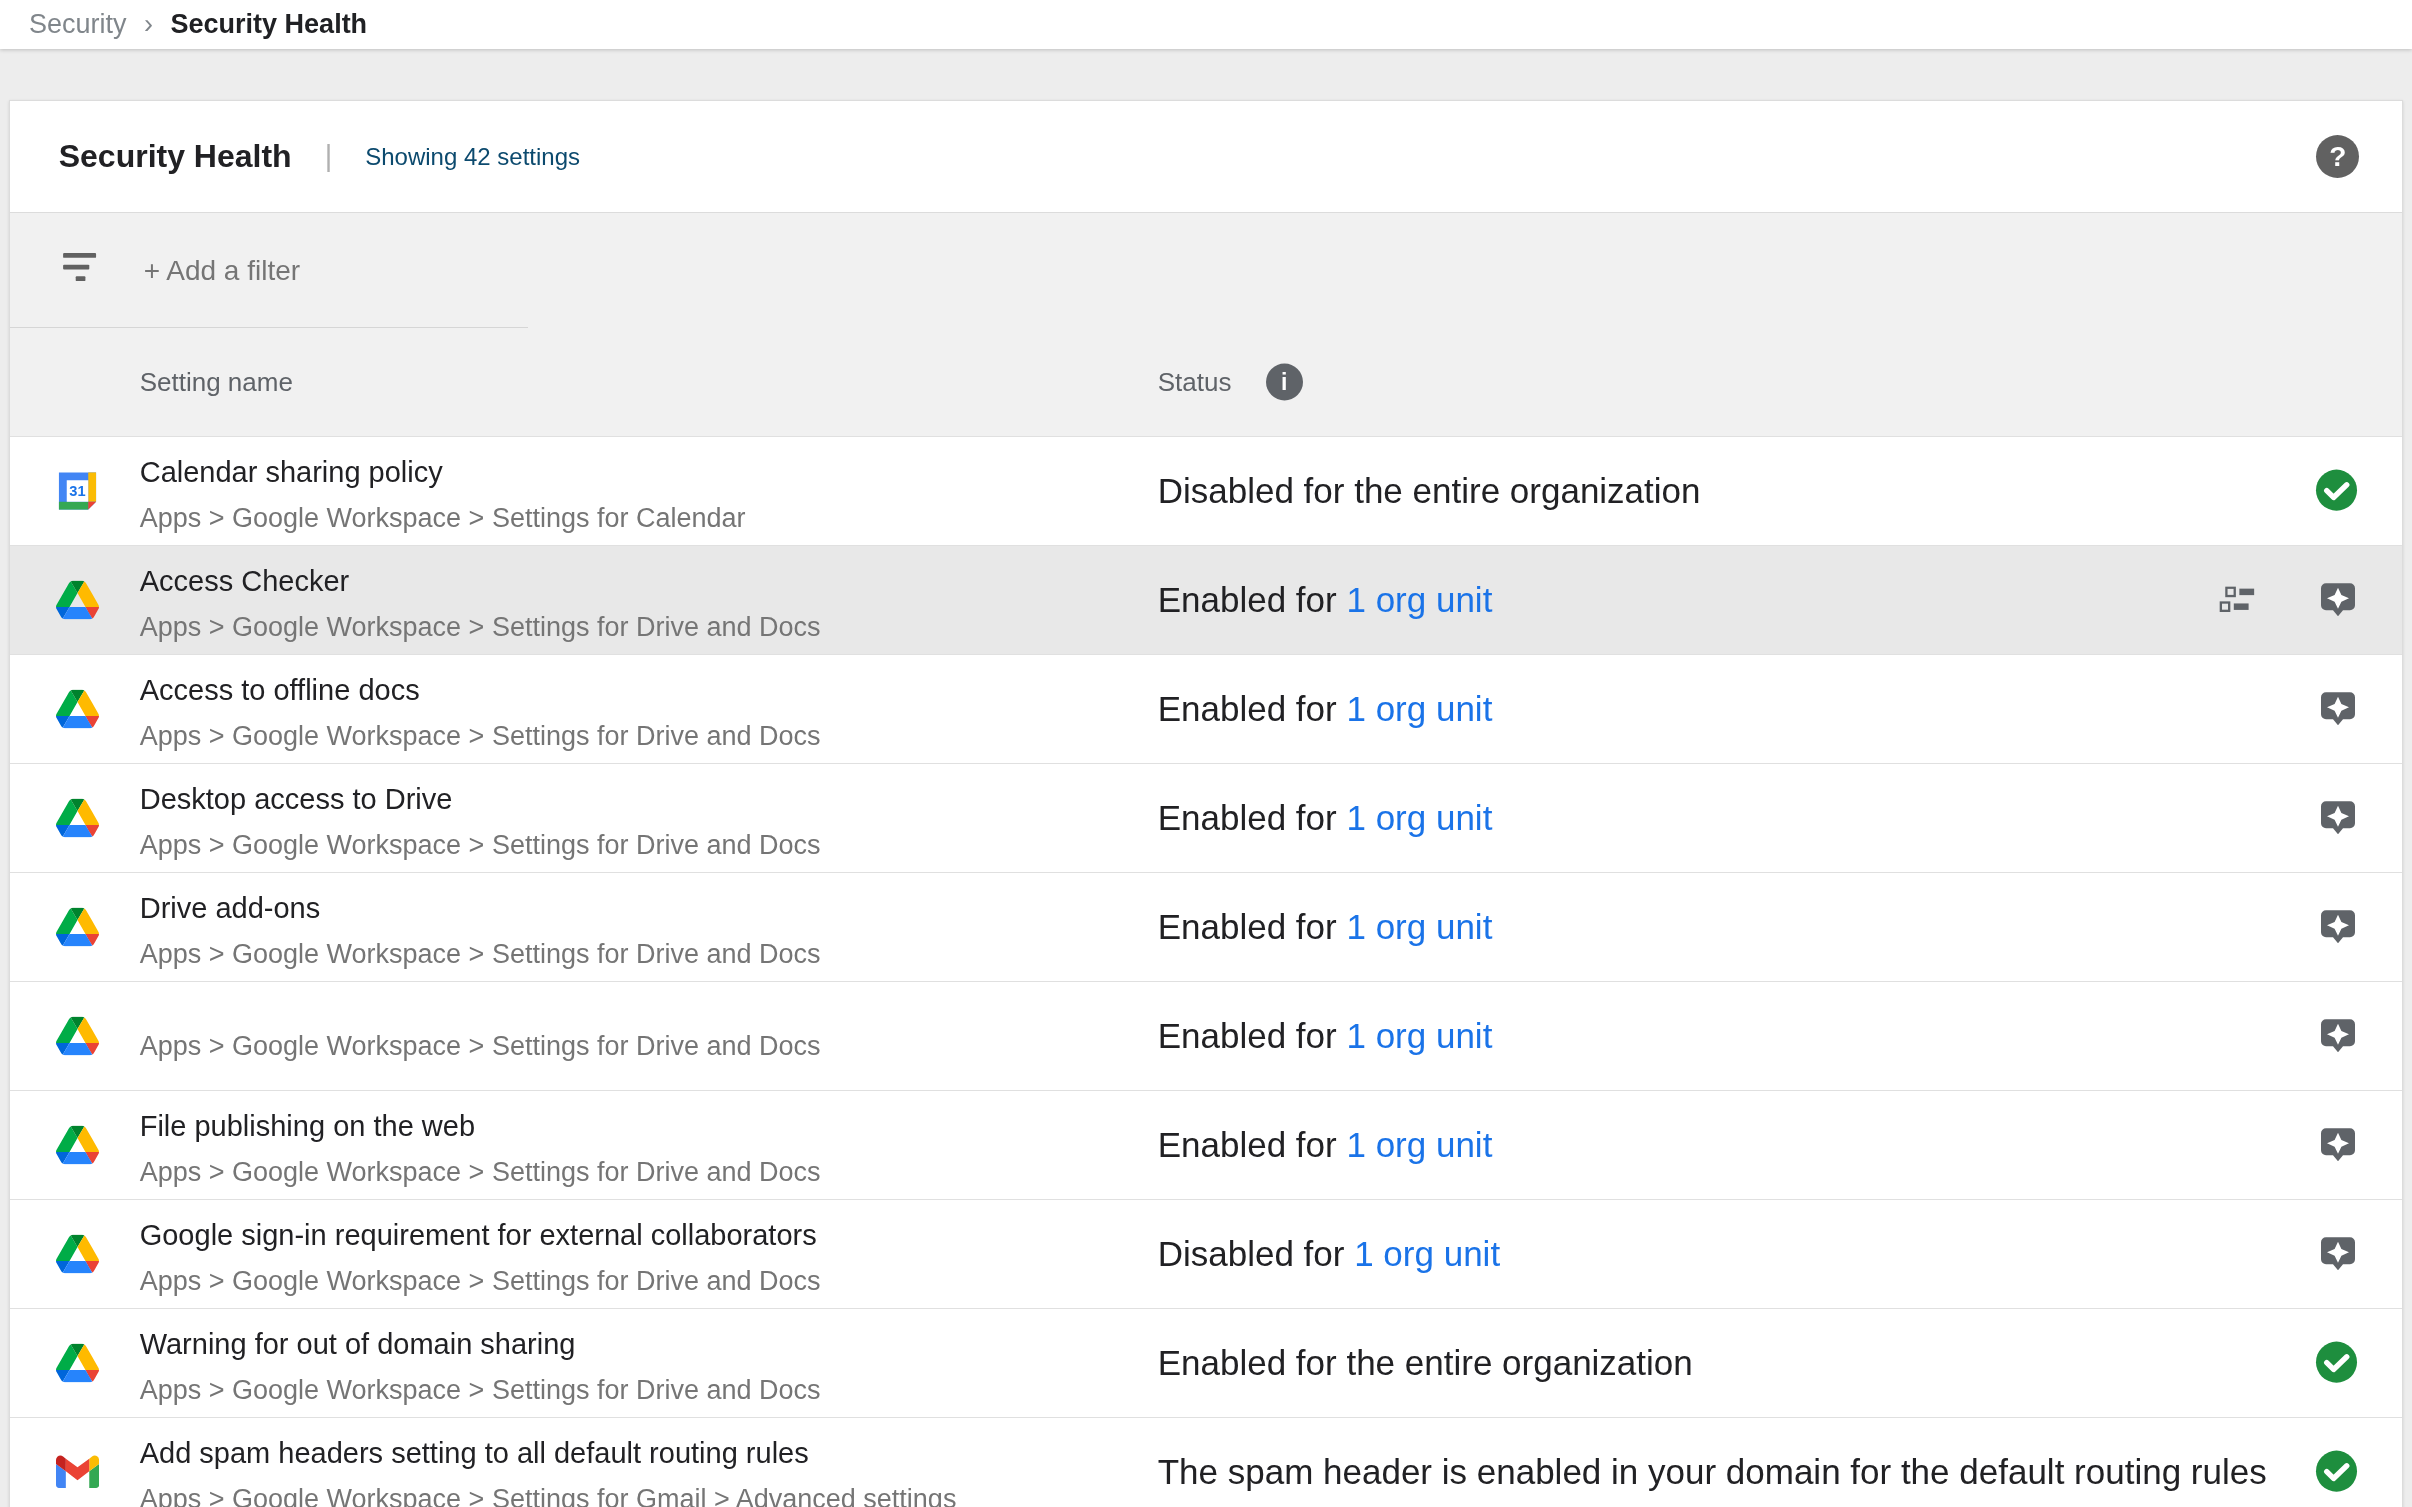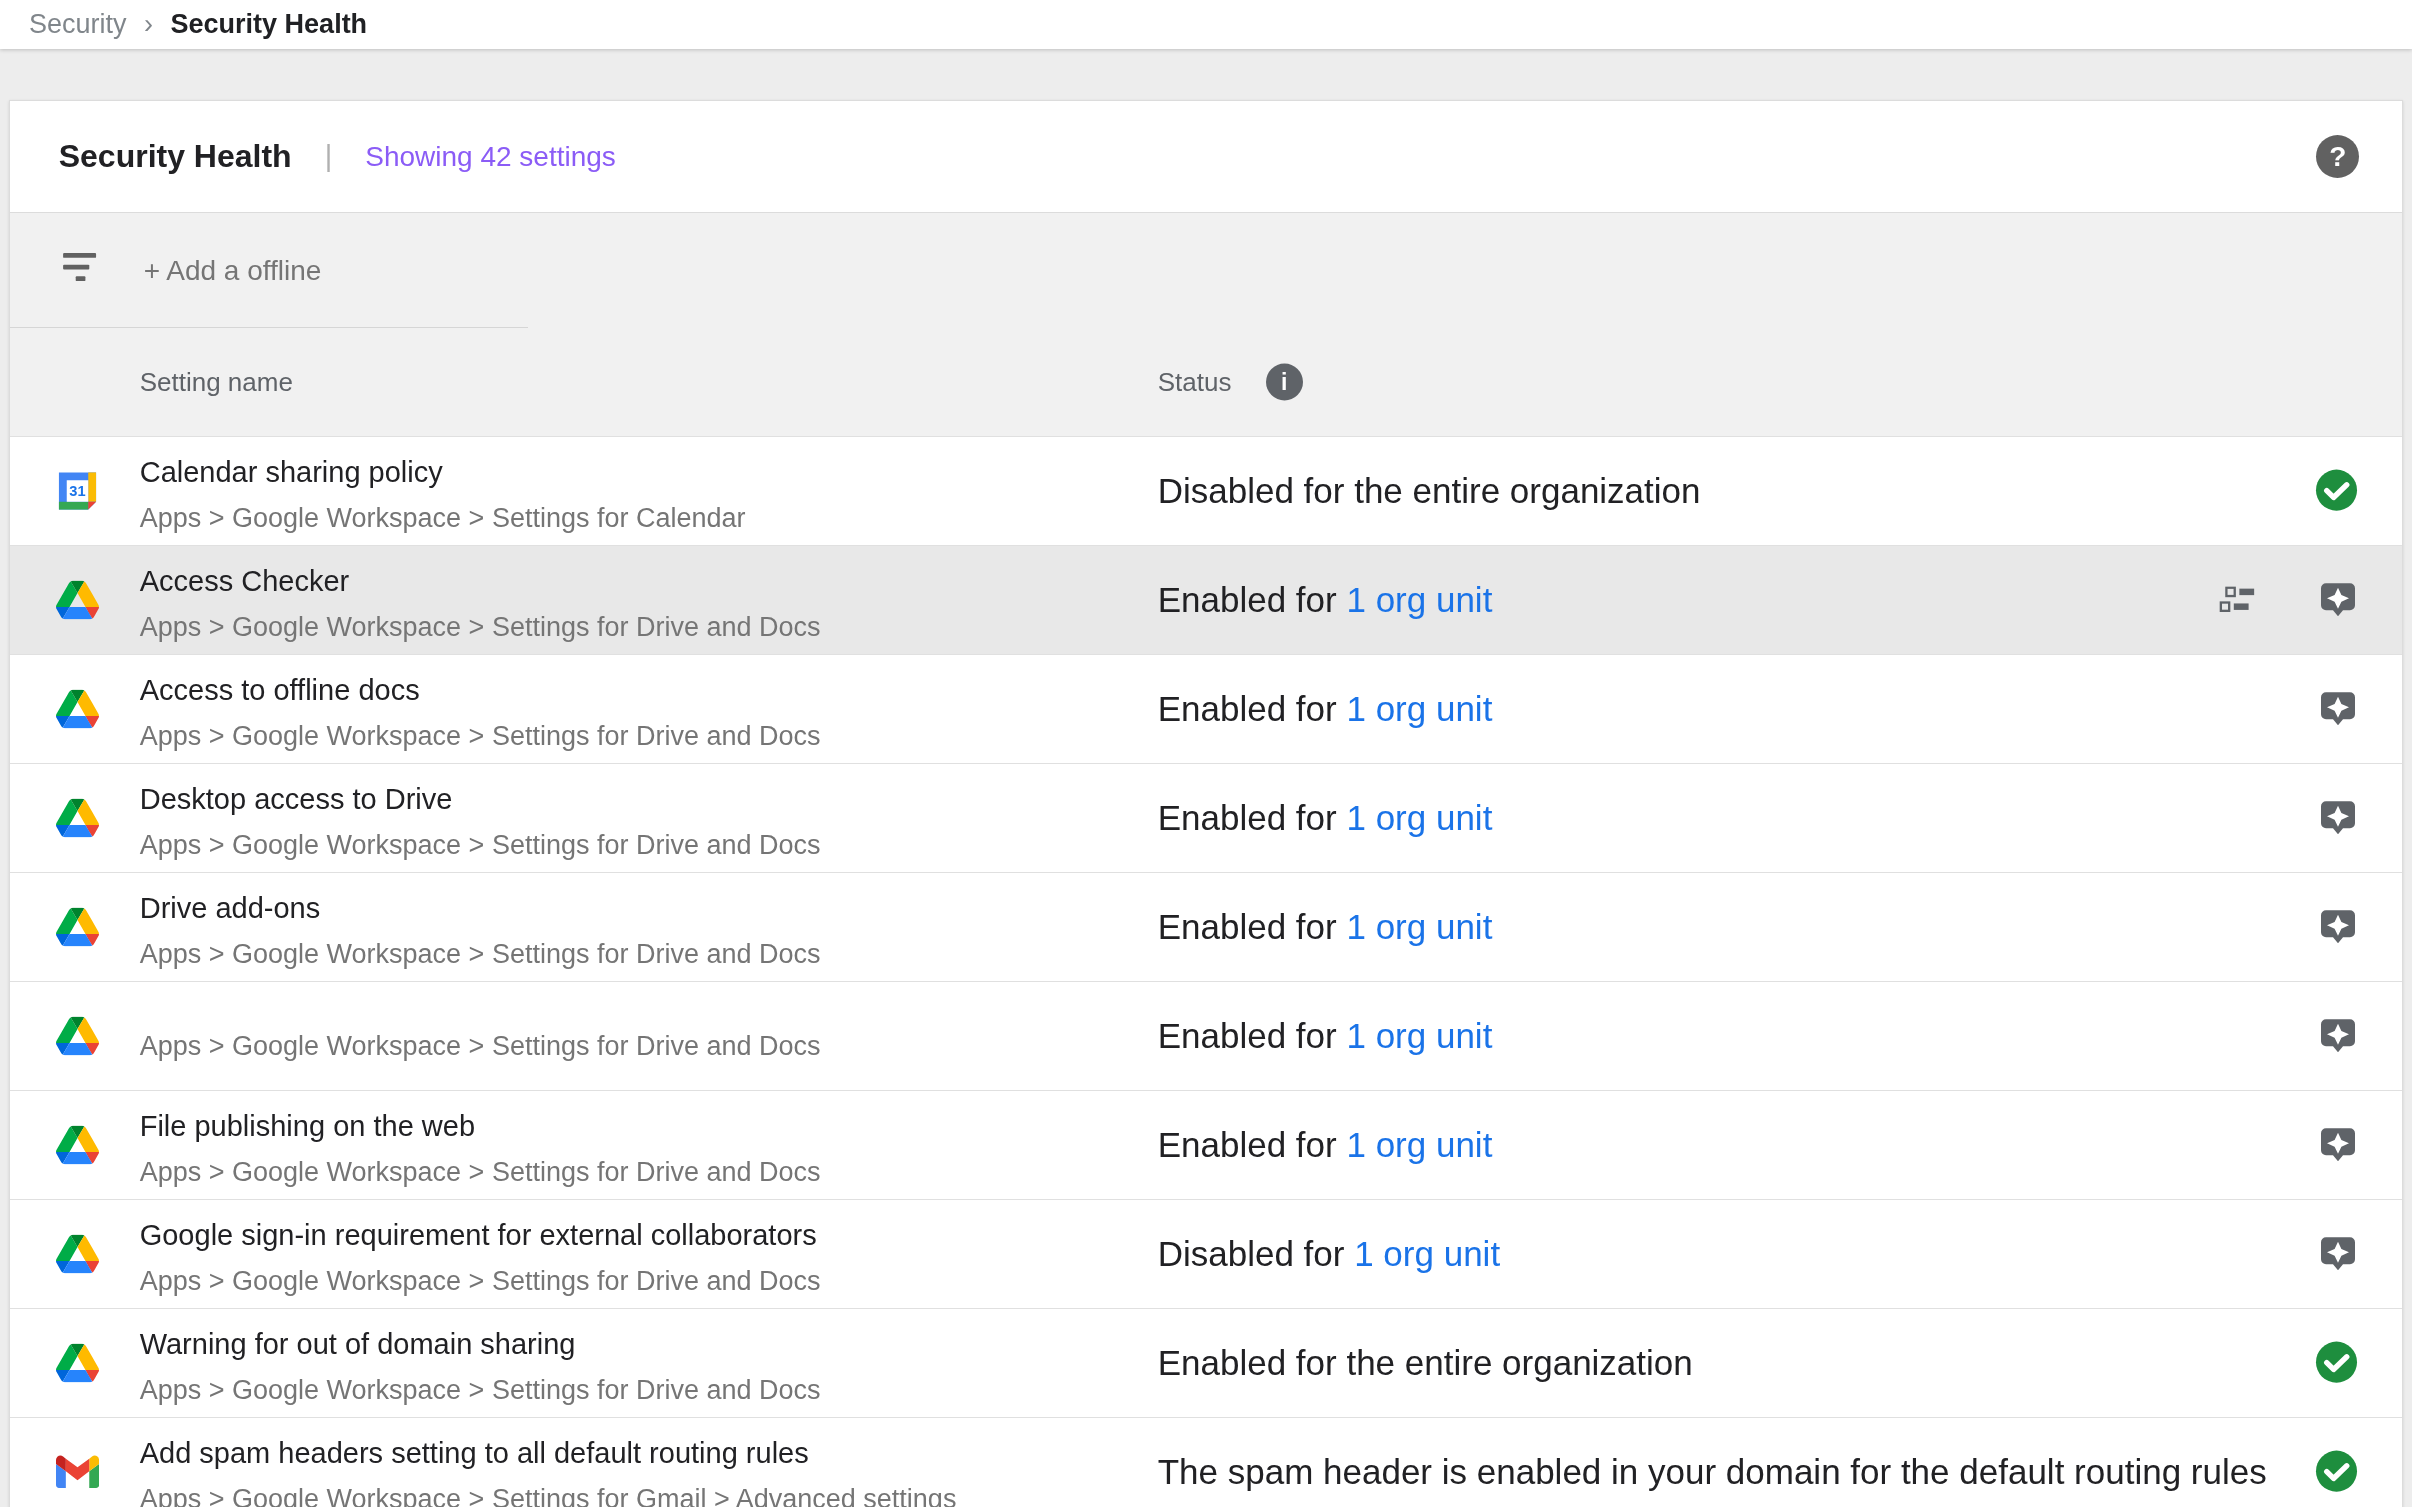--- a/index.html
+++ b/index.html
@@ -5,21 +5,21 @@
   html,body{margin:0;padding:0}
   body{width:2412px;height:1508px;overflow:hidden;background:#ededed;font-family:"Liberation Sans",sans-serif;color:#212124;}
   .topbar{height:49px;background:#fff;box-shadow:0 1px 3.9px rgba(0,0,0,.2);position:relative;z-index:5;display:flex;align-items:center;padding-left:29px;font-size:27px;}
   .crumb-parent{color:#80868b}
   .crumb-sep{color:#80868b;margin:0 17.5px;font-size:27px}
   .crumb-current{color:#202124;font-weight:700}
   .card{margin:51px 8.7px 0;background:#fff;border:1px solid #dcdcdc;border-bottom:none;box-shadow:0 1px 2.9px rgba(0,0,0,.12);height:1408px;overflow:hidden;position:relative;}
   .card-header{height:111px;display:flex;align-items:center;padding:0 43px 0 49px;}
   .card-title{font-size:32px;font-weight:700;color:#212124}
   .card-sep{color:#b0b0b0;font-size:29px;margin:0 33px;font-weight:400}
-  .card-sub{color:#8b5cf6;font-size:28px}
+  .card-sub{color:#0c4a6e;font-size:24px}
   .help{margin-left:auto;width:43px;height:43px;border-radius:50%;background:#616161;color:#fff;display:flex;align-items:center;justify-content:center;font-size:28px;font-weight:700}
   .panel{background:#f1f1f1;border-top:1px solid #dcdcdc;height:223px;}
   .filter-row{height:115px;display:flex;align-items:center;padding-left:53px;position:relative}
   .filter-label{margin-left:42px;color:#757575;font-size:28px}
   .filter-divider{position:absolute;left:0;bottom:0;width:518px;border-bottom:1px solid #d6d6d6}
   .thead{height:108px;position:relative;font-size:26px;color:#5f6368}
   .th-name{position:absolute;left:130px;top:50%;transform:translateY(-50%)}
   .th-status{position:absolute;left:1148px;top:50%;transform:translateY(-50%)}
   .info{position:absolute;left:1256px;top:50%;transform:translateY(-50%);width:37px;height:37px;border-radius:50%;background:#5f6368;color:#fff;display:flex;align-items:center;justify-content:center;font-size:23px;font-weight:700}
   .row{height:108px;border-top:1px solid #e0e0e0;position:relative;background:#fff}
@@ -53,21 +53,21 @@
     <div class="filter-row">
       <span>
         <svg width="39" height="32" viewBox="0 0 40 33">
             <g fill="#616161">
               <rect x="0" y="0" width="34" height="5" rx="1"></rect>
               <rect x="0" y="12" width="27" height="5" rx="1"></rect>
               <rect x="13" y="24" width="10" height="5" rx="1"></rect>
             </g>
           </svg>
       </span>
-      <span class="filter-label">+ Add a offline</span>
+      <span class="filter-label">+ Add a filter</span>
       <span class="filter-divider"></span>
     </div>
     <div class="thead">
       <span class="th-name">Setting name</span>
       <span class="th-status">Status</span>
       <span class="info">i</span>
     </div>
   </div>
   <div id="rows">
       <div class="row">

